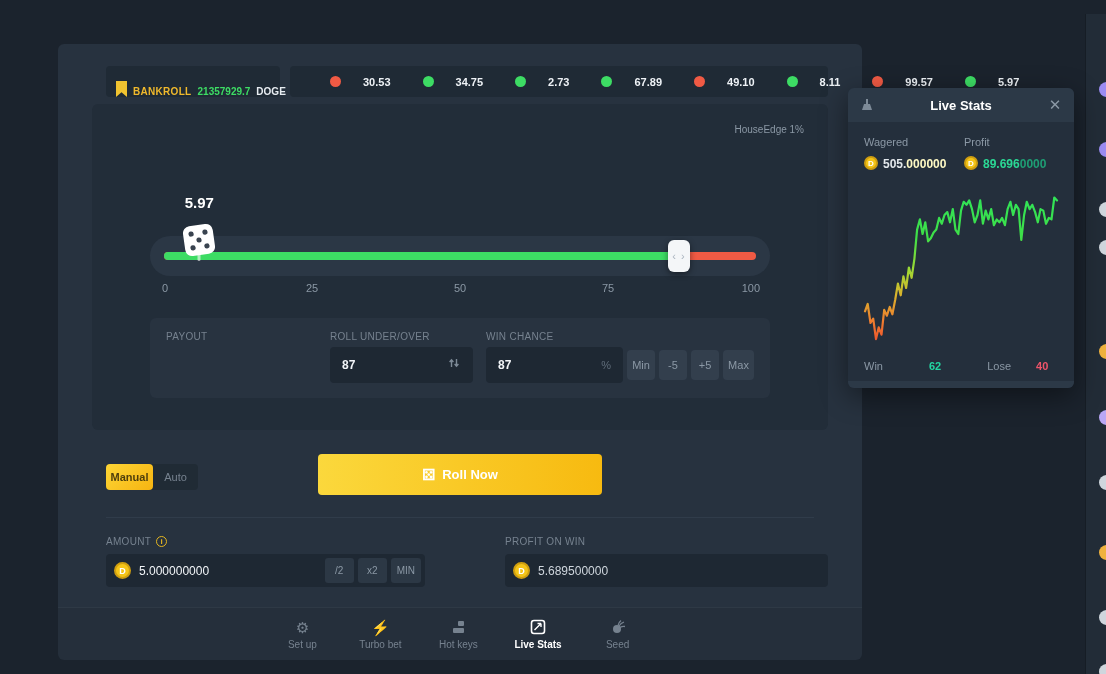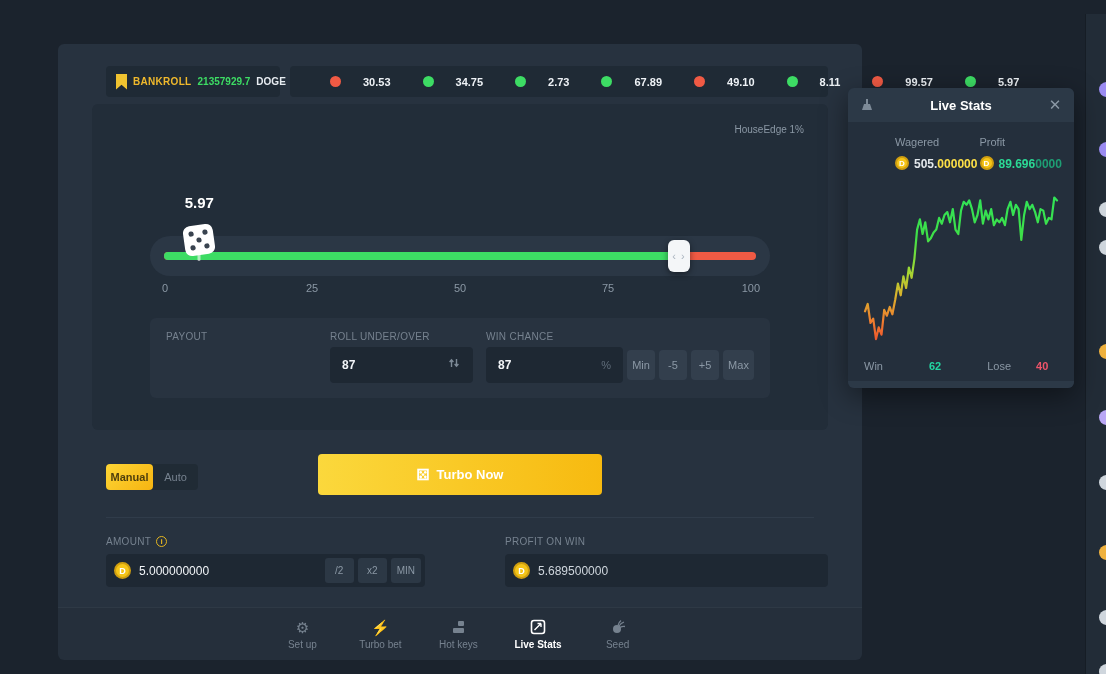--- a/index.html
+++ b/index.html
@@ -15,21 +15,21 @@
   .avail-text { color:#f2c01d; font-size:10px; font-weight:bold; font-style:italic; }
   .user-partial { position:absolute; right:78px; top:-4px; width:11px; height:11px; border-radius:50%; background:#8e99a5; }
 
   
   .right-rail { position:absolute; right:0; top:14px; width:21px; height:660px; background:#222c37; border-left:1px solid #161d25; }
   .rail-dot { position:absolute; right:-8px; width:15px; height:15px; border-radius:50%; }
 
   
   .card { position:absolute; left:58px; top:44px; width:804px; height:616px; background:#27323f; border-radius:6px; }
 
-  .bankroll { position:absolute; left:48px; top:22px; width:174px; height:31px; background:#1f2a35; border-radius:4px; display:flex; align-items:center; padding:0 10px; gap:6px; }
+  .bankroll { position:absolute; left:48px; top:22px; width:174px; height:31px; background:#1f2a35; border-radius:4px; display:flex; align-items:flex-end; padding:0 10px; gap:6px; }
   .bookmark { width:11px; height:16px; background:#f0c330; clip-path:polygon(0 0,100% 0,100% 100%,50% 70%,0 100%); flex:0 0 auto; }
   .bk-label { color:#f0b92c; font-size:10px; font-weight:bold; letter-spacing:.3px; }
   .bk-value { color:#3ddc64; font-size:10px; font-weight:bold; }
   .bk-cur { color:#e8edf2; font-size:10px; font-weight:bold; }
 
   .rolls { position:absolute; left:232px; top:22px; width:538px; height:31px; background:#1f2a35; border-radius:4px; display:flex; align-items:center; justify-content:space-around; padding:0 8px; }
   .roll-item { display:flex; align-items:center; gap:22px;padding-left:32px; }
   .roll-dot { width:11px; height:11px; border-radius:50%; background:#3ddc64; }
   .roll-val { color:#eef2f6; font-size:11px; font-weight:bold; }
 
@@ -79,27 +79,27 @@
   .nav-item { display:flex; flex-direction:column; align-items:center; gap:4px; color:#76828f; font-size:10px; cursor:pointer; min-width:44px; }
   .nav-item .nico { height:17px; display:flex; align-items:flex-end; justify-content:center; font-size:15px; line-height:1; }
   .nav-item.active { color:#fff; font-weight:bold; }
 
   
   .livestats { position:absolute; left:848px; top:88px; width:226px; height:300px; background:#242f3c; border-radius:6px; box-shadow:0 8px 28px rgba(0,0,0,.45); z-index:5; }
   .ls-header { position:absolute; left:0; top:0; right:0; height:34px; background:#2c3947; border-radius:6px 6px 0 0; display:flex; align-items:center; padding:0 12px; }
   .ls-title { flex:1; text-align:center; color:#fff; font-size:13px; font-weight:bold; }
   .ls-close { color:#8b98a5; font-size:15px; cursor:pointer; width:14px; text-align:center; }
   .ls-broom { width:14px; height:14px; cursor:pointer; }
-  .ls-stats { position:absolute; left:16px; top:48px; right:10px; display:flex;margin-left:31px; }
+  .ls-stats { position:absolute; left:16px; top:48px; right:10px; display:flex; }
   .ls-col { width:104px; }
   .ls-lbl { color:#8b98a5; font-size:11px; margin-bottom:6px; }
   .ls-valrow { display:flex; align-items:center; gap:5px; }
   .coin.sm { width:14px; height:14px; font-size:8px; border-width:2px; }
   .ls-main { font-size:12px; font-weight:bold; color:#e3e8ec; }
-  .ls-trail { font-size:12px; font-weight:bold; color:#fde047; }
+  .ls-trail { font-size:12px; font-weight:bold; color:#fef9c3; }
   .ls-main.green { color:#2bd995; }
   .ls-trail.green { color:#1e9e74; }
   .ls-chart { position:absolute; left:14px; top:102px; width:198px; height:160px; }
   .ls-winlose { position:absolute; left:16px; right:16px; top:272px; display:flex; align-items:center; font-size:11px; color:#8b98a5; }
   .ls-win-val { color:#23d6a2; margin-left:46px; font-weight:bold; }
   .ls-lose-lbl { margin-left:46px; }
   .ls-lose-val { color:#f0546a; margin-left:25px; font-weight:bold; }
   .ls-footer { position:absolute; left:0; right:0; bottom:0; height:7px; background:#2c3947; border-radius:0 0 6px 6px; }
 </style>
 </head>
@@ -223,21 +223,21 @@
       </div>
     </div>
 
     <div class="mode-tabs">
       <div class="tab-manual">Manual</div>
       <div class="tab-auto">Auto</div>
     </div>
 
     <button class="roll-btn">
       <span class="roll-die-glyph">⚄</span>
-      <span>Turbo Now</span>
+      <span>Roll Now</span>
     </button>
 
     <div class="hr"></div>
 
     <div class="amt-label-row">
       <span>AMOUNT</span>
       <span class="info-icon">i</span>
     </div>
     <div class="amount-field">
       <span class="coin">D</span>

